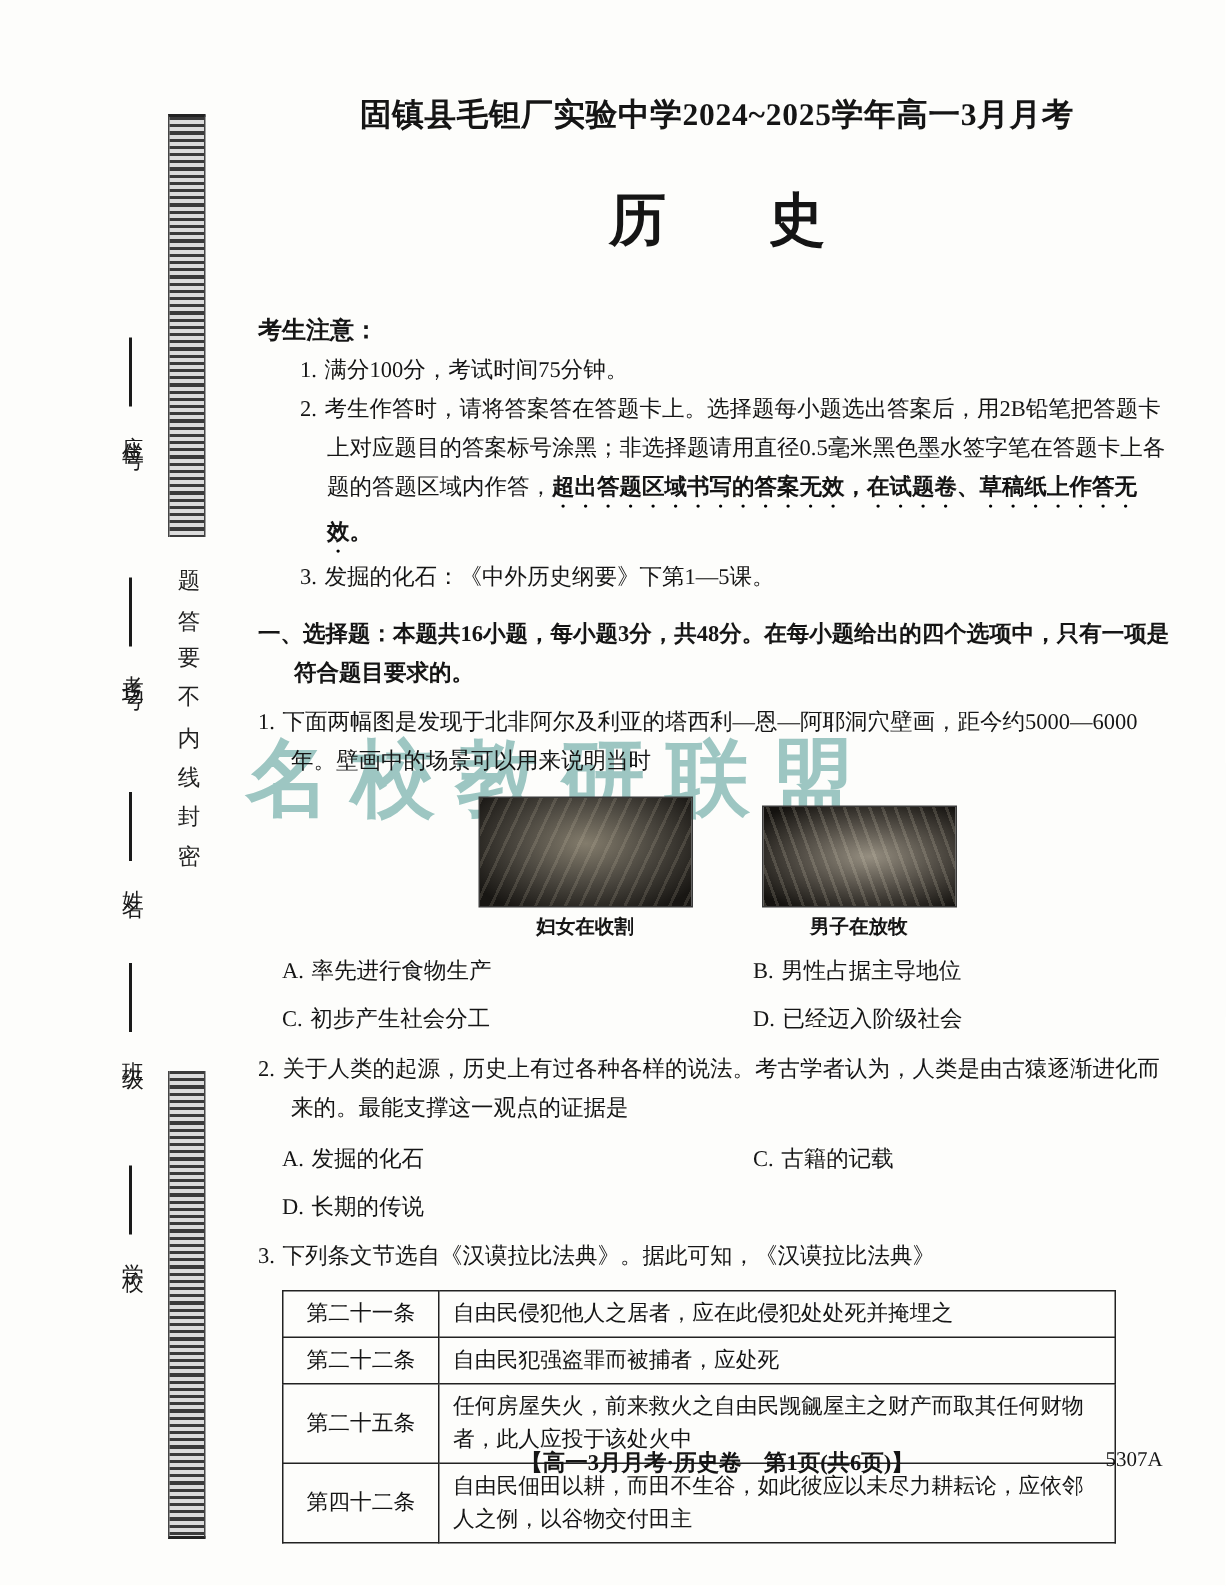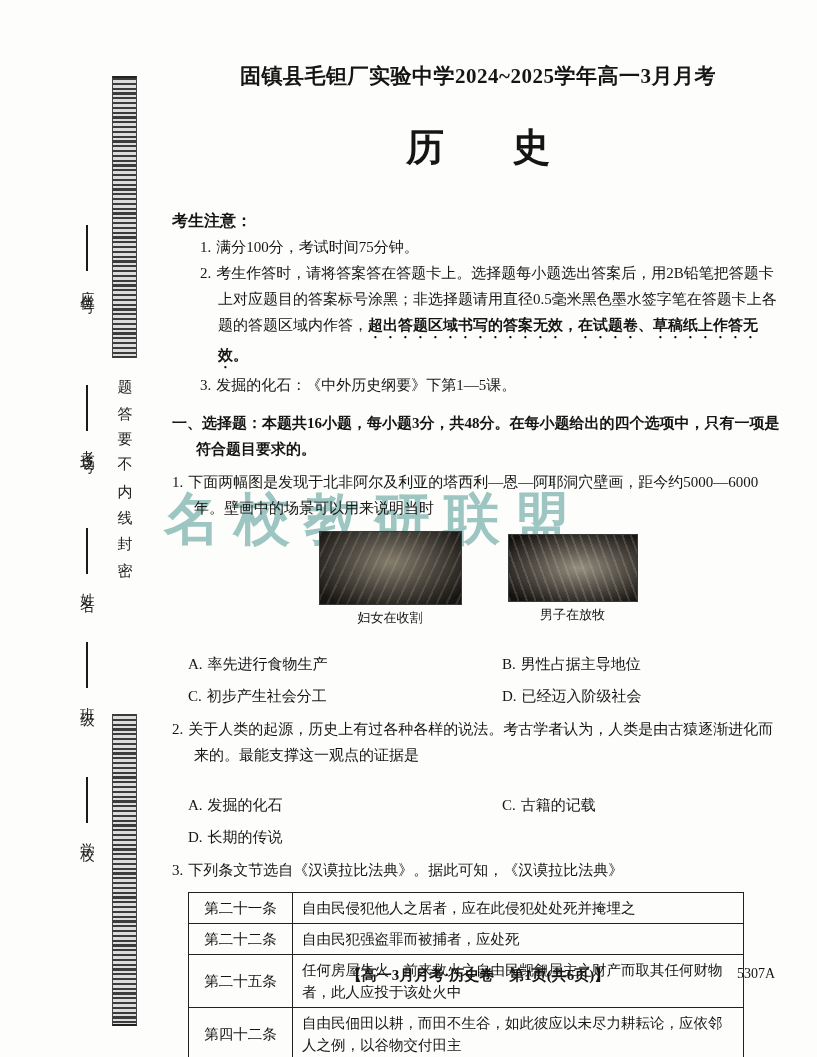--- a/index.html
+++ b/index.html
@@ -51,37 +51,37 @@
   .notice-head { margin-top:38px; font-weight:bold; font-size:16px; }
   .notice-item { margin-left:28px; padding-left:18px; text-indent:-18px; }
   .num { margin-right:5px; }
   .em {
     font-weight:bold;
     -webkit-text-emphasis:filled dot #000; -webkit-text-emphasis-position:under left;
     text-emphasis:filled dot #000; text-emphasis-position:under left;
   }
   .sec { margin-top:12px; font-weight:bold; padding-left:24px; text-indent:-24px; }
   .stem { margin-top:7px; padding-left:22px; text-indent:-22px; }
-  .figures { display:flex; justify-content:center; align-items:center; gap:46px; margin-top:10px; }
+  .figures { display:flex; justify-content:center; align-items:flex-end; gap:46px; margin-top:10px;font-weight:bold; }
   figure { text-align:center; }
   .rock { border:1px solid #3a3a3a; }
   .rock-left {
     width:143px; height:74px;
     background:
       repeating-linear-gradient(115deg, rgba(225,214,190,.14) 0 2px, transparent 2px 9px),
       radial-gradient(ellipse at 50% 42%, #837c6c 0%, #4c4840 45%, #181613 88%);
   }
   .rock-right {
     width:130px; height:68px;
     background:
       repeating-linear-gradient(70deg, rgba(230,222,200,.16) 0 2px, transparent 2px 8px),
       radial-gradient(ellipse at 55% 50%, #958e80 0%, #544f47 45%, #14120f 90%);
   }
   figcaption { font-size:13px; line-height:18px; margin-top:4px; }
-  .options { display:grid; grid-template-columns:314px 1fr; margin:24px 0 0 16px; row-gap:6px; }
+  .options { display:grid; grid-template-columns:314px 1fr; margin:8px 0 0 16px; row-gap:6px; }
   .opt .olabel { margin-right:5px; }
   .law-table { border-collapse:collapse; margin:9px 0 0 16px; width:556px; font-size:14.5px; line-height:22px; }
   .law-table td { border:1px solid #222; padding:4px 9px; vertical-align:middle; }
   .law-table td.art { width:104px; text-align:center; white-space:nowrap; }
   .footer {
     position:absolute; top:966px; left:172px; width:612px; text-align:center;
     font-weight:bold; font-size:15px; z-index:1;
   }
   .code { position:absolute; top:966px; left:737px; font-size:14px; z-index:1; }
 </style>

